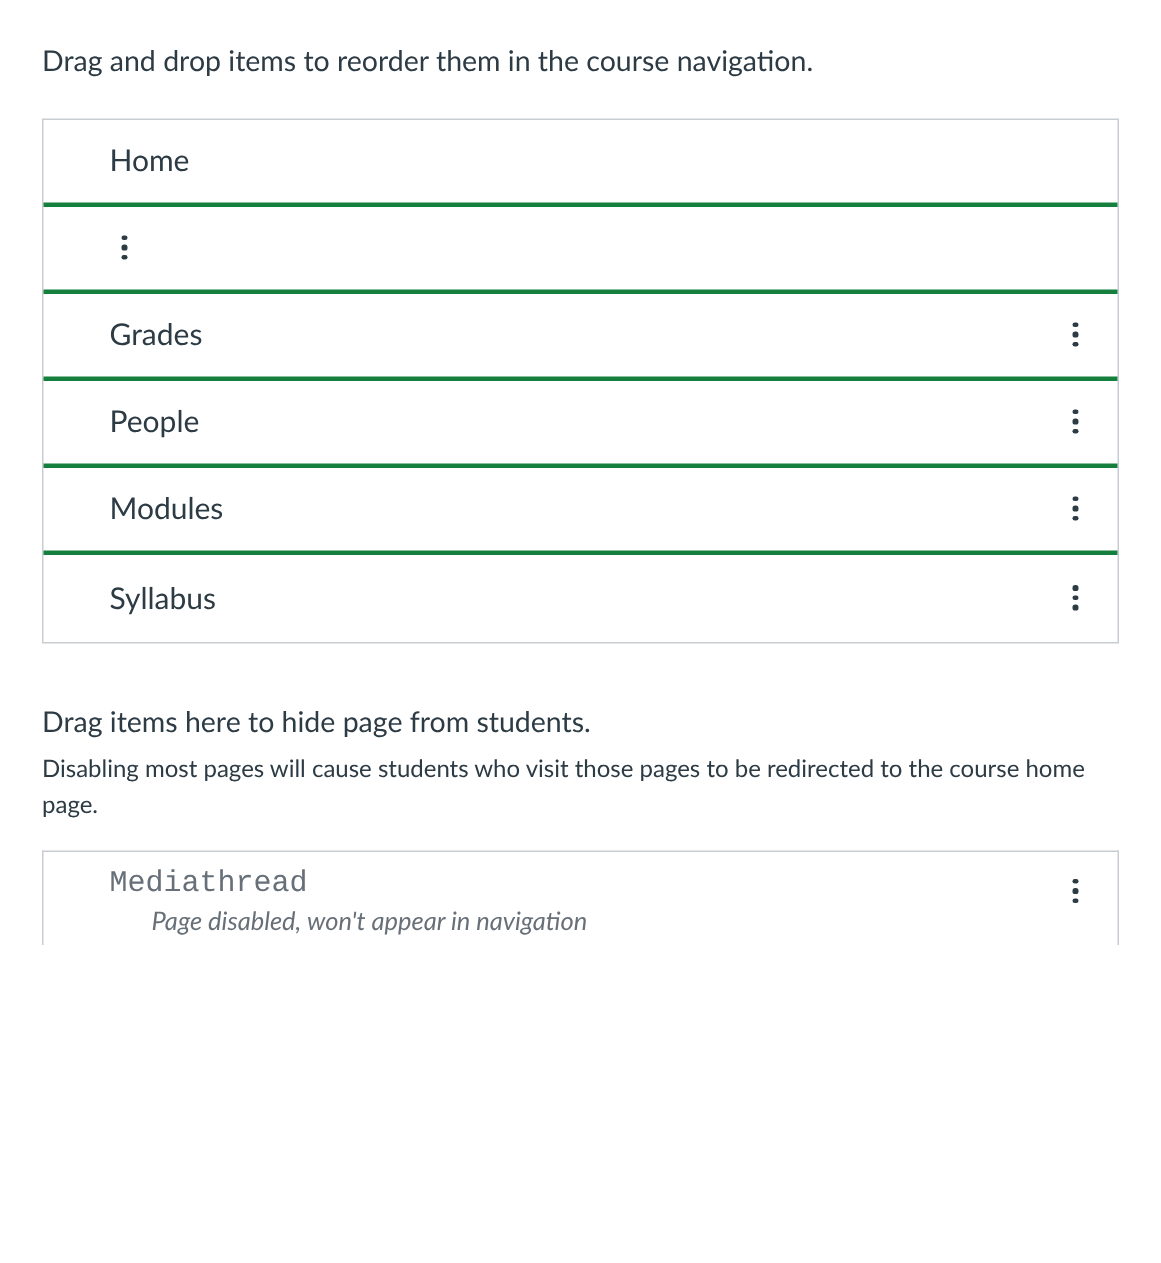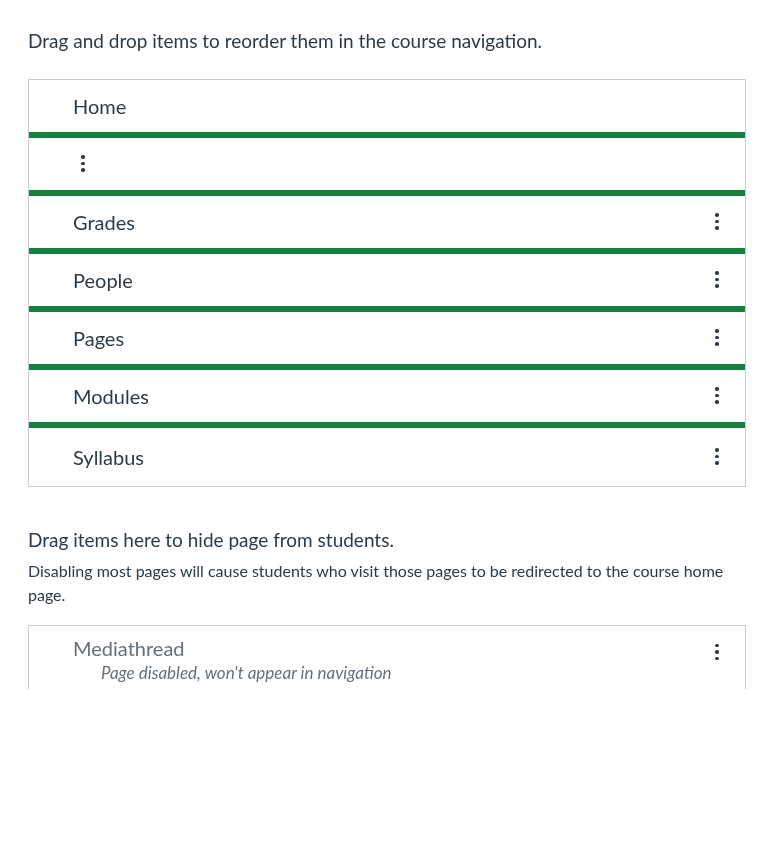--- a/index.html
+++ b/index.html
@@ -21,21 +21,21 @@
       line-height: 1.4;
     }
     .nav-list {
       border: 1px solid #c7cdd1;
       margin-bottom: 40px;
     }
     .nav-item {
       display: flex;
       align-items: center;
       justify-content: space-between;
-      border-bottom: 6px solid #15803d;
+      border-bottom: 3px solid #15803d;
       padding: 14px 18px 14px 44px;
       min-height: 58px;
     }
     .nav-item:last-child {
       border-bottom: none;
     }
     .nav-item-label {
       font-size: 20px;
       color: #2d3b45;
     }
@@ -70,20 +70,21 @@
       margin-bottom: 6px;
     }
     .sub-instruction {
       font-size: 16px;
       color: #2d3b45;
       line-height: 1.5;
       margin-bottom: 18px;
     }
     .disabled-label {
       color: #677078;
+      font-family: Liberation Mono, monospace;
     }
     .hidden-list {
       border: 1px solid #c7cdd1;
       border-bottom: none;
     }
     .hidden-list .nav-item {
       padding-top: 10px;
       padding-bottom: 6px;
       min-height: auto;
       align-items: flex-start;
@@ -118,28 +119,20 @@
     </div>
     <div class="nav-item">
       <span class="nav-item-label">People</span>
       <div class="kebab">
         <div class="dot"></div>
         <div class="dot"></div>
         <div class="dot"></div>
       </div>
     </div>
     <div class="nav-item">
-      <span class="nav-item-label">Pages</span>
-      <div class="kebab">
-        <div class="dot"></div>
-        <div class="dot"></div>
-        <div class="dot"></div>
-      </div>
-    </div>
-    <div class="nav-item">
       <span class="nav-item-label">Modules</span>
       <div class="kebab">
         <div class="dot"></div>
         <div class="dot"></div>
         <div class="dot"></div>
       </div>
     </div>
     <div class="nav-item">
       <span class="nav-item-label">Syllabus</span>
       <div class="kebab">

